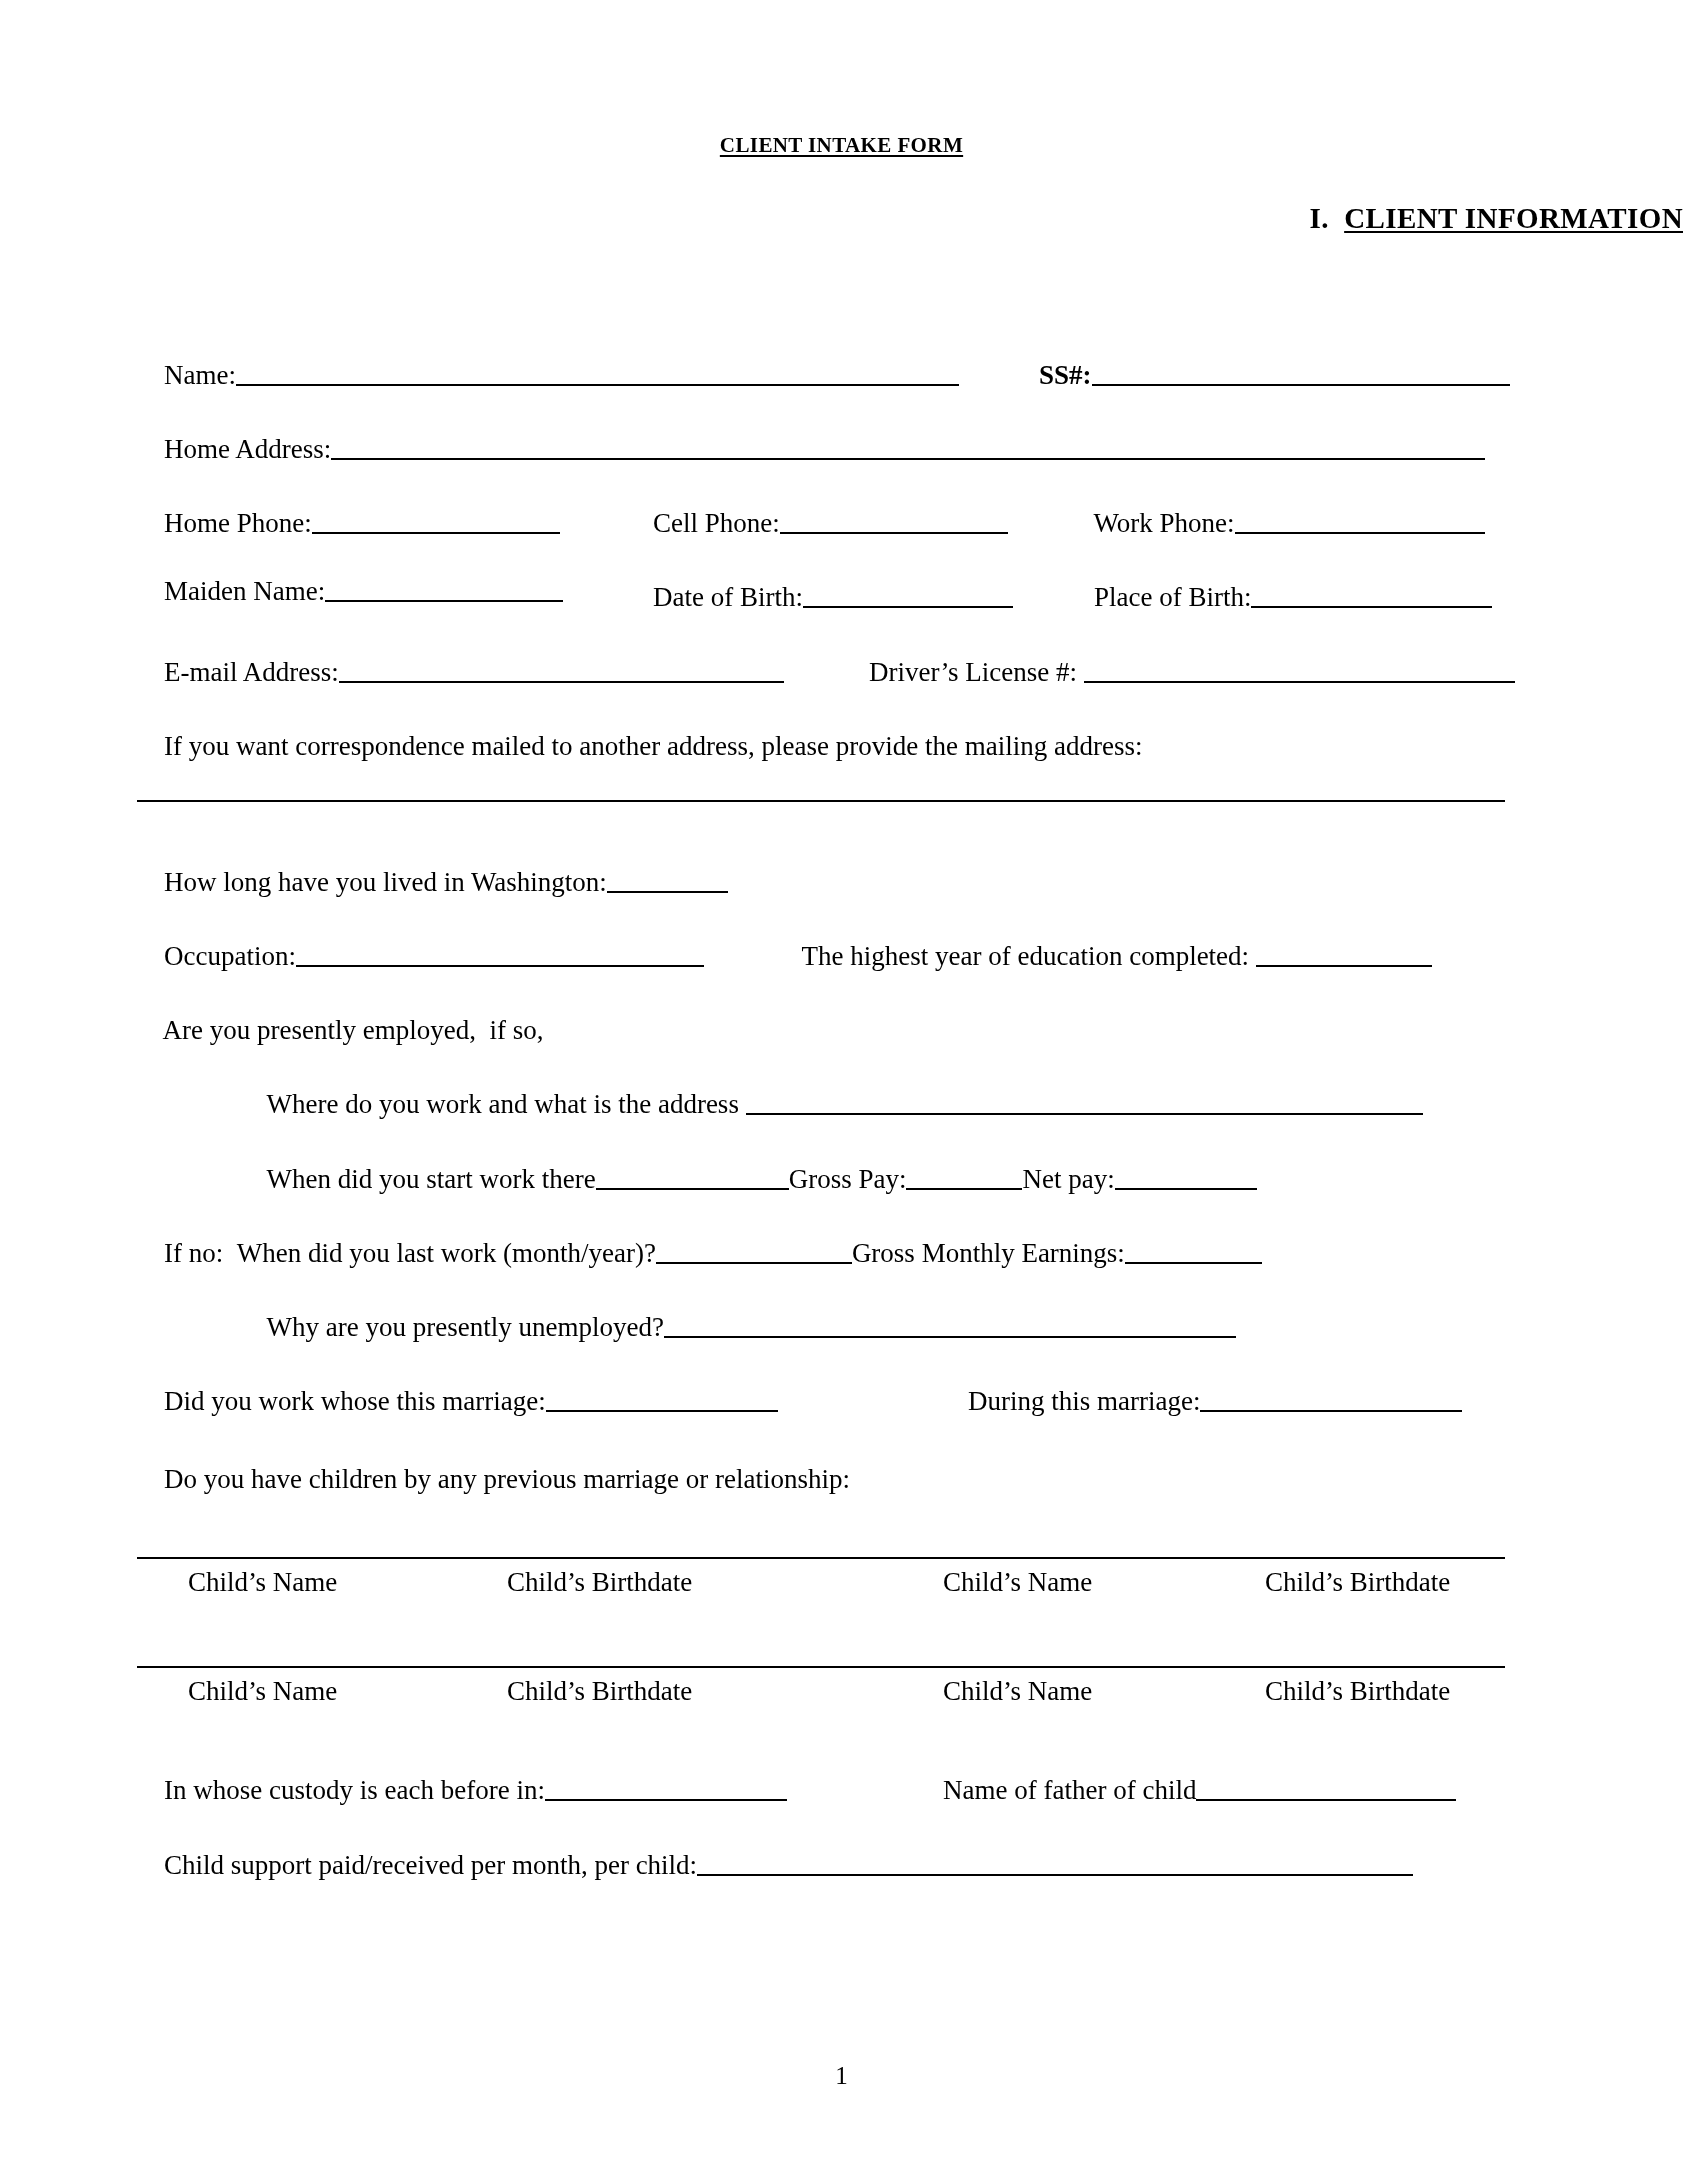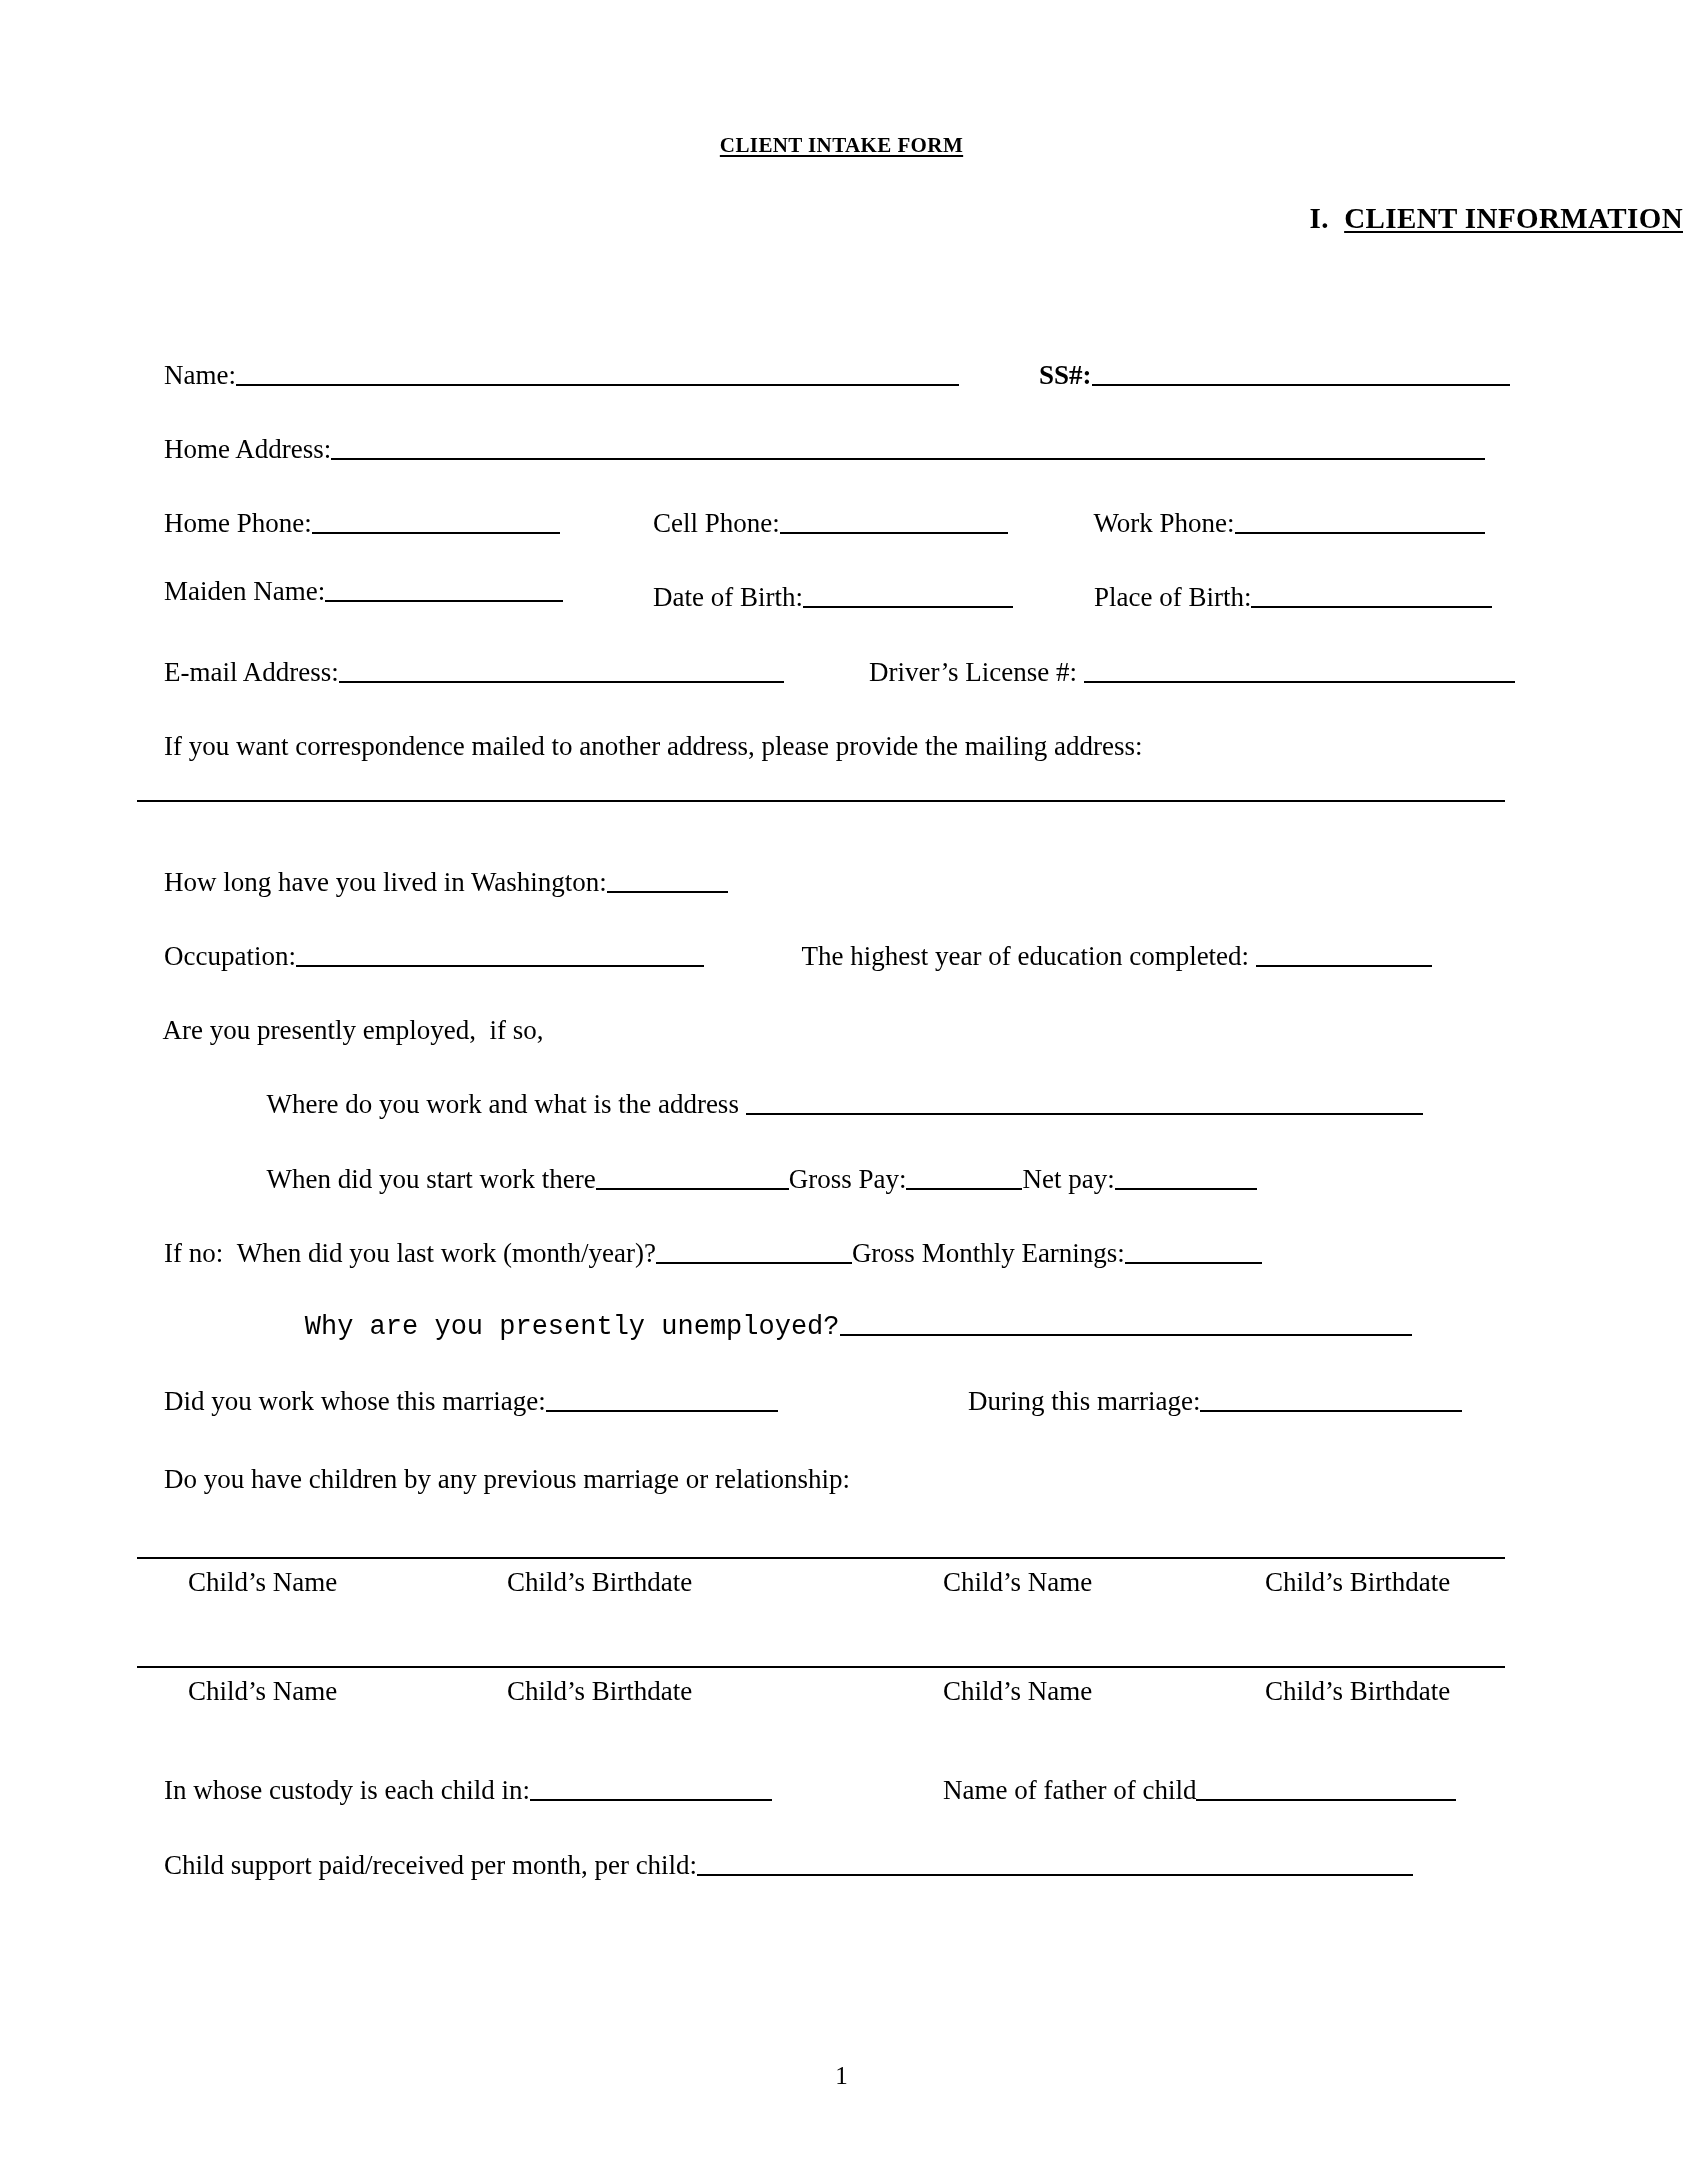--- a/index.html
+++ b/index.html
@@ -161,21 +161,21 @@
   </div>
 
   <div class="row" style="left:240px; top:1134px;">
     <span class="lbl">When did you start work there</span><span class="rule" style="width:193px;"></span><span class="lbl">Gross Pay:</span><span class="rule" style="width:116px;"></span><span class="lbl">Net pay:</span><span class="rule" style="width:142px;"></span>
   </div>
 
   <div class="row" style="left:137px; top:1208px;">
     <span class="lbl">If no:</span><span>&nbsp;&nbsp;</span><span class="lbl">When did you last work (month/year)?</span><span class="rule" style="width:196px;"></span><span class="lbl">Gross Monthly Earnings:</span><span class="rule" style="width:137px;"></span>
   </div>
 
-  <div class="row" style="left:240px; top:1282px;font-family:Liberation Mono, monospace;">
+  <div class="row" style="left:240px; top:1282px;">
     <span class="lbl">Why are you presently unemployed?</span><span class="rule" style="width:572px;"></span>
   </div>
 
   <div class="row" style="left:137px; top:1356px;">
     <span class="lbl">Did you work whose this marriage:</span><span class="rule" style="width:232px;"></span>
   </div>
   <div class="row" style="left:941px; top:1356px;">
     <span class="lbl">During this marriage:</span><span class="rule" style="width:262px;"></span>
   </div>
 
@@ -189,21 +189,21 @@
   <div class="colhead" style="left:943px; top:1567px;">Child’s Name</div>
   <div class="colhead" style="left:1265px; top:1567px;">Child’s Birthdate</div>
 
   <div class="hline" style="left:137px; top:1666px; width:1368px;"></div>
   <div class="colhead" style="left:188px; top:1676px;">Child’s Name</div>
   <div class="colhead" style="left:507px; top:1676px;">Child’s Birthdate</div>
   <div class="colhead" style="left:943px; top:1676px;">Child’s Name</div>
   <div class="colhead" style="left:1265px; top:1676px;">Child’s Birthdate</div>
 
   <div class="row" style="left:137px; top:1745px;">
-    <span class="lbl">In whose custody is each child in:</span><span class="rule" style="width:242px;"></span>
+    <span class="lbl">In whose custody is each before in:</span><span class="rule" style="width:242px;"></span>
   </div>
   <div class="row" style="left:916px; top:1745px;">
     <span class="lbl">Name of father of child</span><span class="rule" style="width:260px;"></span>
   </div>
 
   <div class="row" style="left:137px; top:1820px;text-align:right;">
     <span class="lbl">Child support paid/received per month, per child:</span><span class="rule" style="width:716px;"></span>
   </div>
 
   <div class="page-num" style="top:2062px;">1</div>

